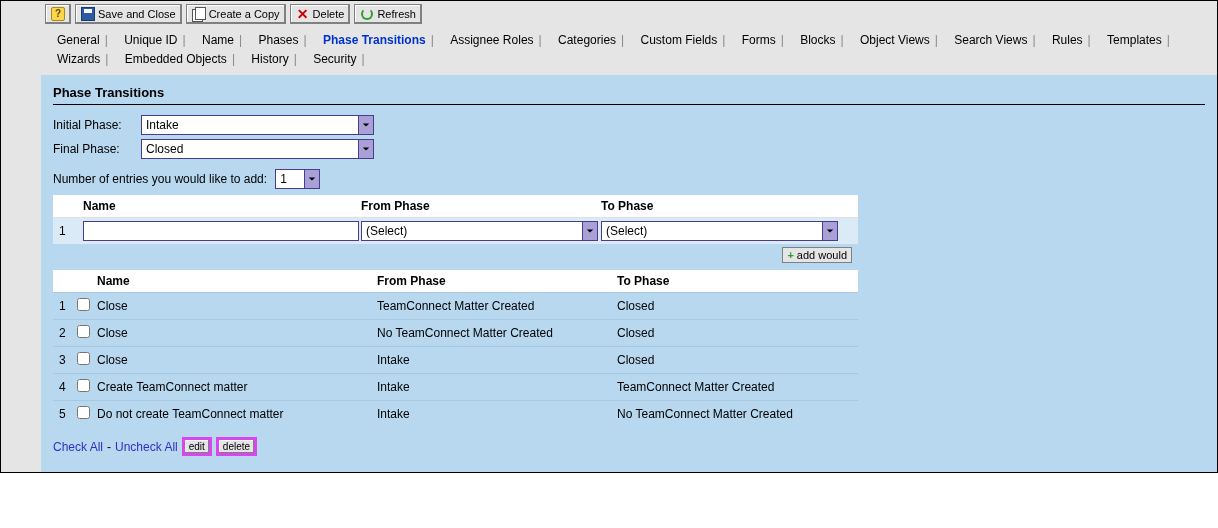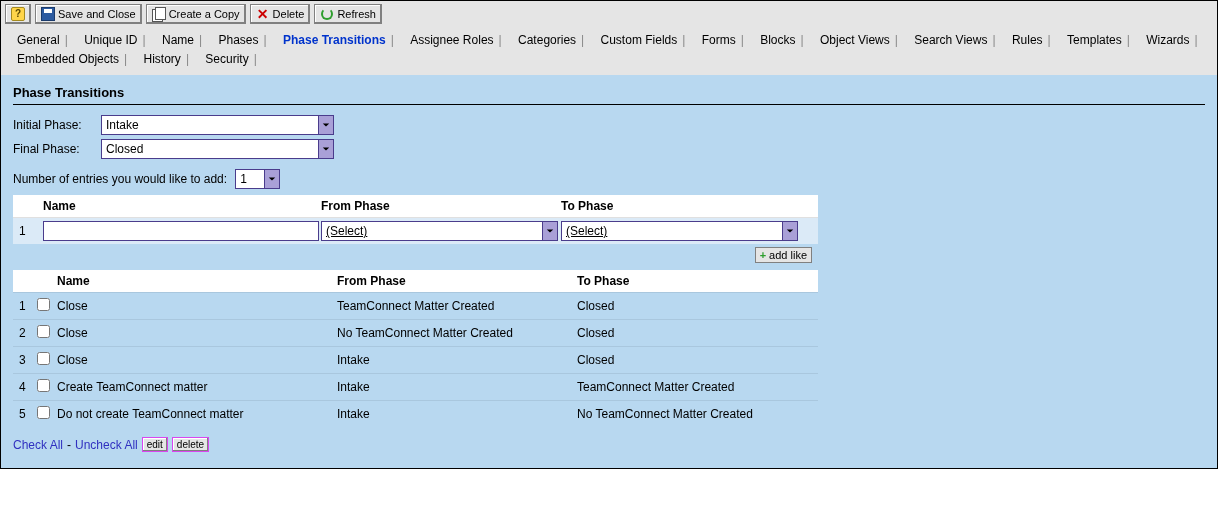--- a/index.html
+++ b/index.html
@@ -1,17 +1,17 @@
 <!DOCTYPE html>
 <html><head>
 <meta charset="utf-8">
 <style>
   html,body{margin:0;padding:0;font-family:Arial,Helvetica,sans-serif;font-size:12px;color:#000;}
   body{background:#fff;}
-  .app{width:1218px;border:1px solid #000;box-sizing:border-box;background:#e5e5e5;}
+  .app{width:1218px;border:1px solid #000;box-sizing:border-box;background:#e5e5e5;padding-left:40px;}
   
   .toolbar{display:flex;align-items:center;gap:4px;padding:3px 4px;background:#e5e5e5;}
   .tbtn{display:inline-flex;align-items:center;gap:3px;padding:2px 5px;border:1px solid #808080;background:#e5e5e5;font-size:11px;cursor:pointer;box-shadow:inset -1px -1px 0 #808080, inset 1px 1px 0 #fff;}
   .tbtn .ico{width:14px;height:14px;display:inline-flex;align-items:center;justify-content:center;}
   .ico-help{background:#ffd54a;border:1px solid #a58a1e;border-radius:2px;width:14px;height:14px;box-sizing:border-box;}
   .ico-help::after{content:'?';font-size:10px;font-weight:bold;color:#5a4700;display:block;text-align:center;line-height:12px;}
   .ico-disk{position:relative;width:14px;height:14px;}
   .ico-disk::before{content:'';position:absolute;inset:0;background:#2b5aa0;border:1px solid #1a3a6b;}
   .ico-disk::after{content:'';position:absolute;left:3px;right:3px;top:2px;height:4px;background:#fff;}
   .ico-copy{position:relative;width:14px;height:14px;}
@@ -40,38 +40,38 @@
   
   .grid{margin-top:6px;width:805px;}
   .grid .hdr{display:flex;background:#fff;font-weight:bold;padding:4px 6px;border-bottom:1px solid #e0e0e0;}
   .grid .row{display:flex;align-items:center;padding:3px 6px;}
   .grid .c-idx{width:24px;}
   .grid .c-name{width:278px;}
   .grid .c-from{width:240px;}
   .grid .c-to{width:240px;}
   .zeb1{background:#dbeaf7;}
   .txt{border:1px solid #4a3c8c;background:#fff;height:16px;width:268px;padding:1px 3px;font-size:12px;}
-  .sel-wrap.wide input{width:212px;text-decoration:underline;}
+  .sel-wrap.wide input{width:212px;}
   .addmore-row{display:flex;justify-content:flex-end;padding:3px 6px;background:#b8d8f0;}
   .addmore{display:inline-flex;align-items:center;gap:3px;border:1px solid #808080;background:#e5e5e5;padding:1px 4px;font-size:11px;cursor:pointer;}
   .addmore .plus{color:#2e9e2e;font-weight:bold;}
   
   .list{margin-top:4px;width:805px;}
   .list .hdr{display:flex;background:#fff;font-weight:bold;padding:4px 6px;}
   .list .row{display:flex;align-items:center;padding:5px 6px;border-top:1px solid #a9c7de;}
   .list .c-idx{width:18px;}
   .list .c-chk{width:20px;}
   .list .c-name{width:280px;}
   .list .c-from{width:240px;}
   .list .c-to{flex:1;}
   input[type=checkbox]{margin:0;}
   .footer{margin-top:10px;display:flex;align-items:center;gap:4px;}
   .footer a{color:#3030c0;cursor:pointer;}
   .footer .sep2{color:#000;}
-  .minibtn{border:1px solid #d946ef;background:#e5e5e5;font-size:10px;padding:1px 4px;cursor:pointer;box-shadow:inset -1px -1px 0 #808080, inset 1px 1px 0 #fff;text-align:right;}
+  .minibtn{border:3px solid #d946ef;background:#e5e5e5;font-size:10px;padding:1px 4px;cursor:pointer;box-shadow:inset -1px -1px 0 #808080, inset 1px 1px 0 #fff;text-align:right;}
 </style>
 </head>
 <body>
 
 <div class="app">
 
   <div class="toolbar">
     <span class="tbtn">
         <span class="ico ico-help"></span>
       </span>
@@ -161,21 +161,21 @@
                 <svg viewBox="0 0 10 10">
                   <path d="M1 3 L5 7 L9 3 Z" fill="#000"></path>
                 </svg>
               </span>
           </span>
         </div>
       </div>
       <div class="addmore-row">
         <span class="addmore">
             <span class="plus">+</span>
-            <span>add like</span>
+            <span>add would</span>
           </span>
       </div>
     </div>
 
     <div class="list">
       <div class="hdr">
         <div class="c-idx"></div>
         <div class="c-chk"></div>
         <div class="c-name">Name</div>
         <div class="c-from">From Phase</div>

